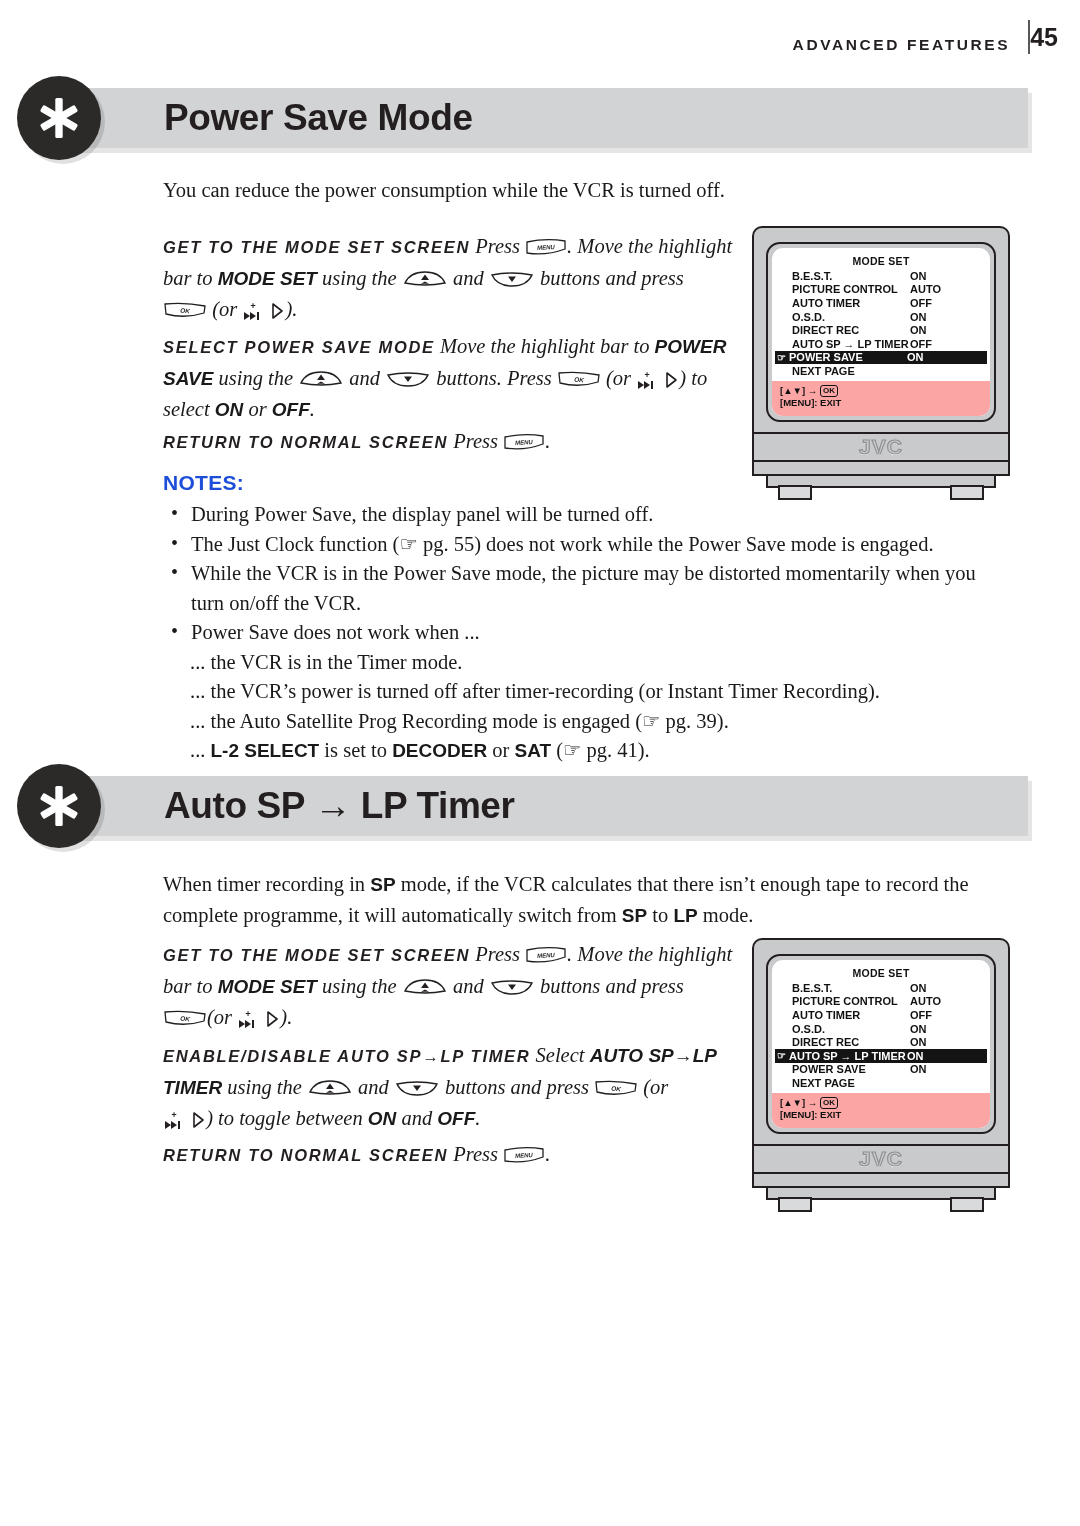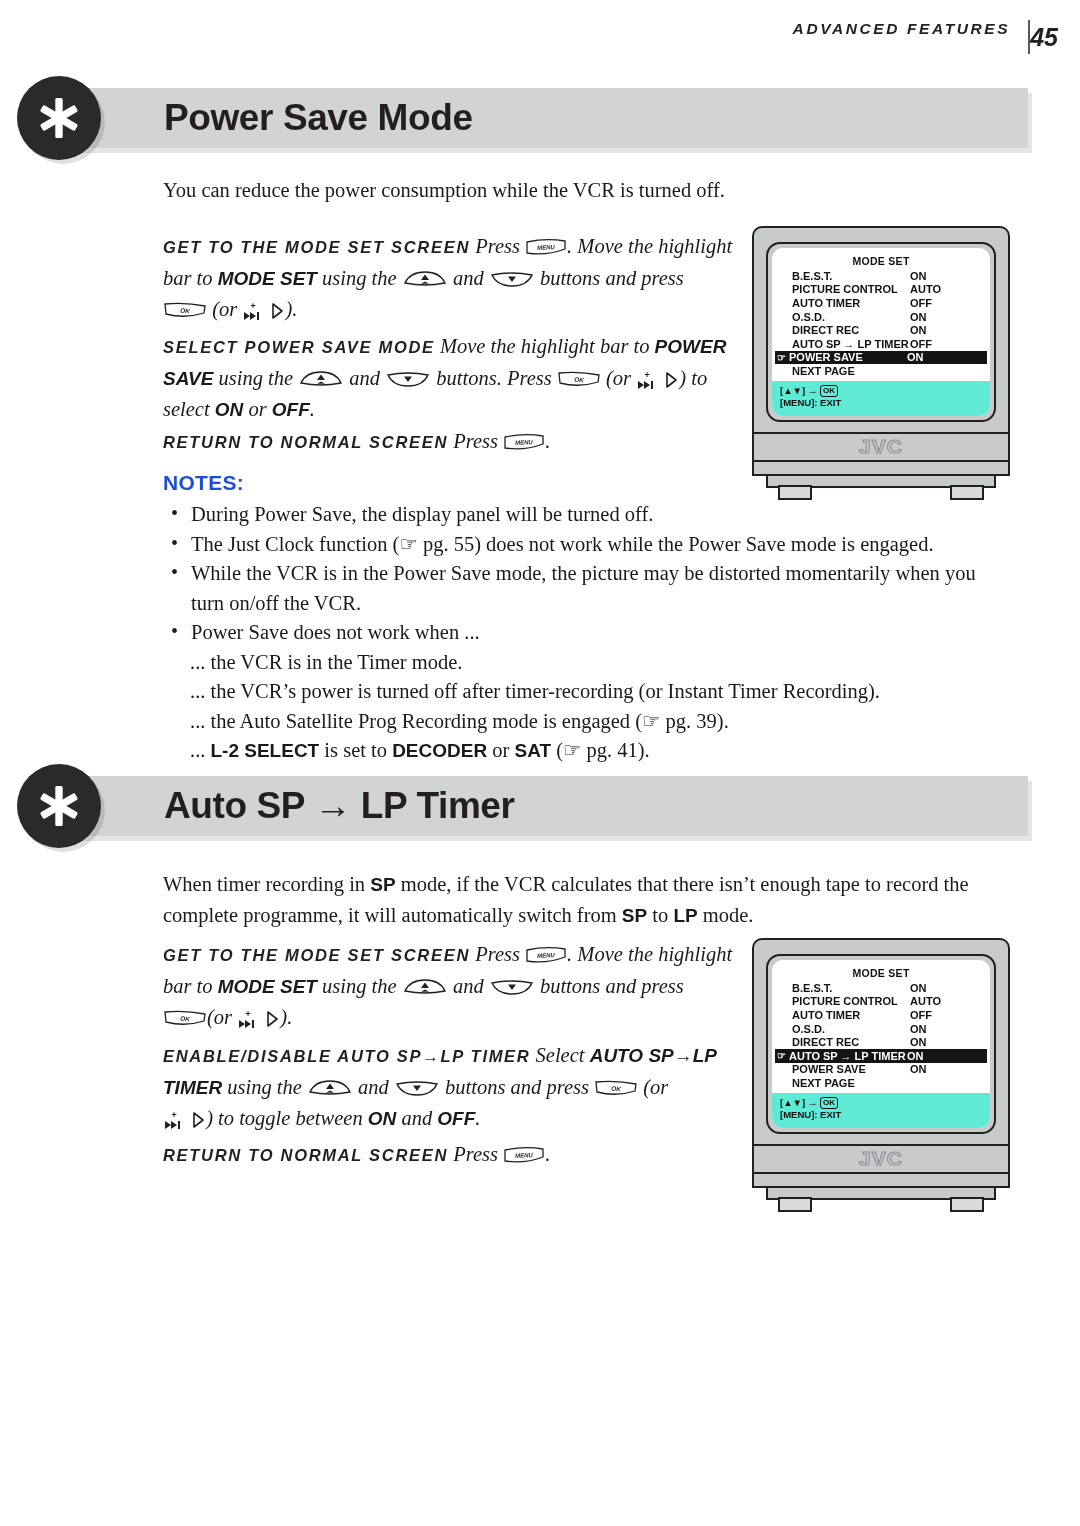--- a/index.html
+++ b/index.html
@@ -9,23 +9,22 @@
     background:#ffffff;
     font-family:"Liberation Serif", serif;
     color:#1a1a1a;
     position:relative;
     overflow:hidden;
   }
 
   
   .runhead{
     position:absolute; top:20px; right:20px;
-    display:flex; align-items:flex-start; gap:0;
+    display:flex; align-items:flex-end; gap:0;
     height:34px;
-    font-style:italic;
   }
   .runhead-title{
     font-family:"Liberation Sans", sans-serif;
     font-size:15.5px; font-weight:600;
     letter-spacing:2.6px;
     color:#231f20;
     padding-right:18px;
   }
   .runhead-rule{
     width:2px; height:34px; background:#58585a;
@@ -154,21 +153,21 @@
     padding-left:2px;
     margin-left:-3px; margin-right:-3px;
     padding-right:3px;
   }
   .osd-row.sel .cursor{
     display:inline-block; width:12px; font-size:10px;
   }
   .osd-row.sel .lbl{ flex:0 0 118px; }
   .osd-row .cursor{ display:inline-block; width:0; }
   .osd-foot{
-    background:#5eead4;
+    background:#fca5a5;
     margin:3px -6px -6px -6px;
     padding:4px 0 6px 8px;
     font-size:9.5px; font-weight:bold; color:#111;
     line-height:12.5px;
     border-radius:0 0 9px 9px;
   }
   .okbox{
     display:inline-block;
     border:1.4px solid #111; border-radius:3px;
     padding:0 2px; font-size:8px; line-height:10px;

